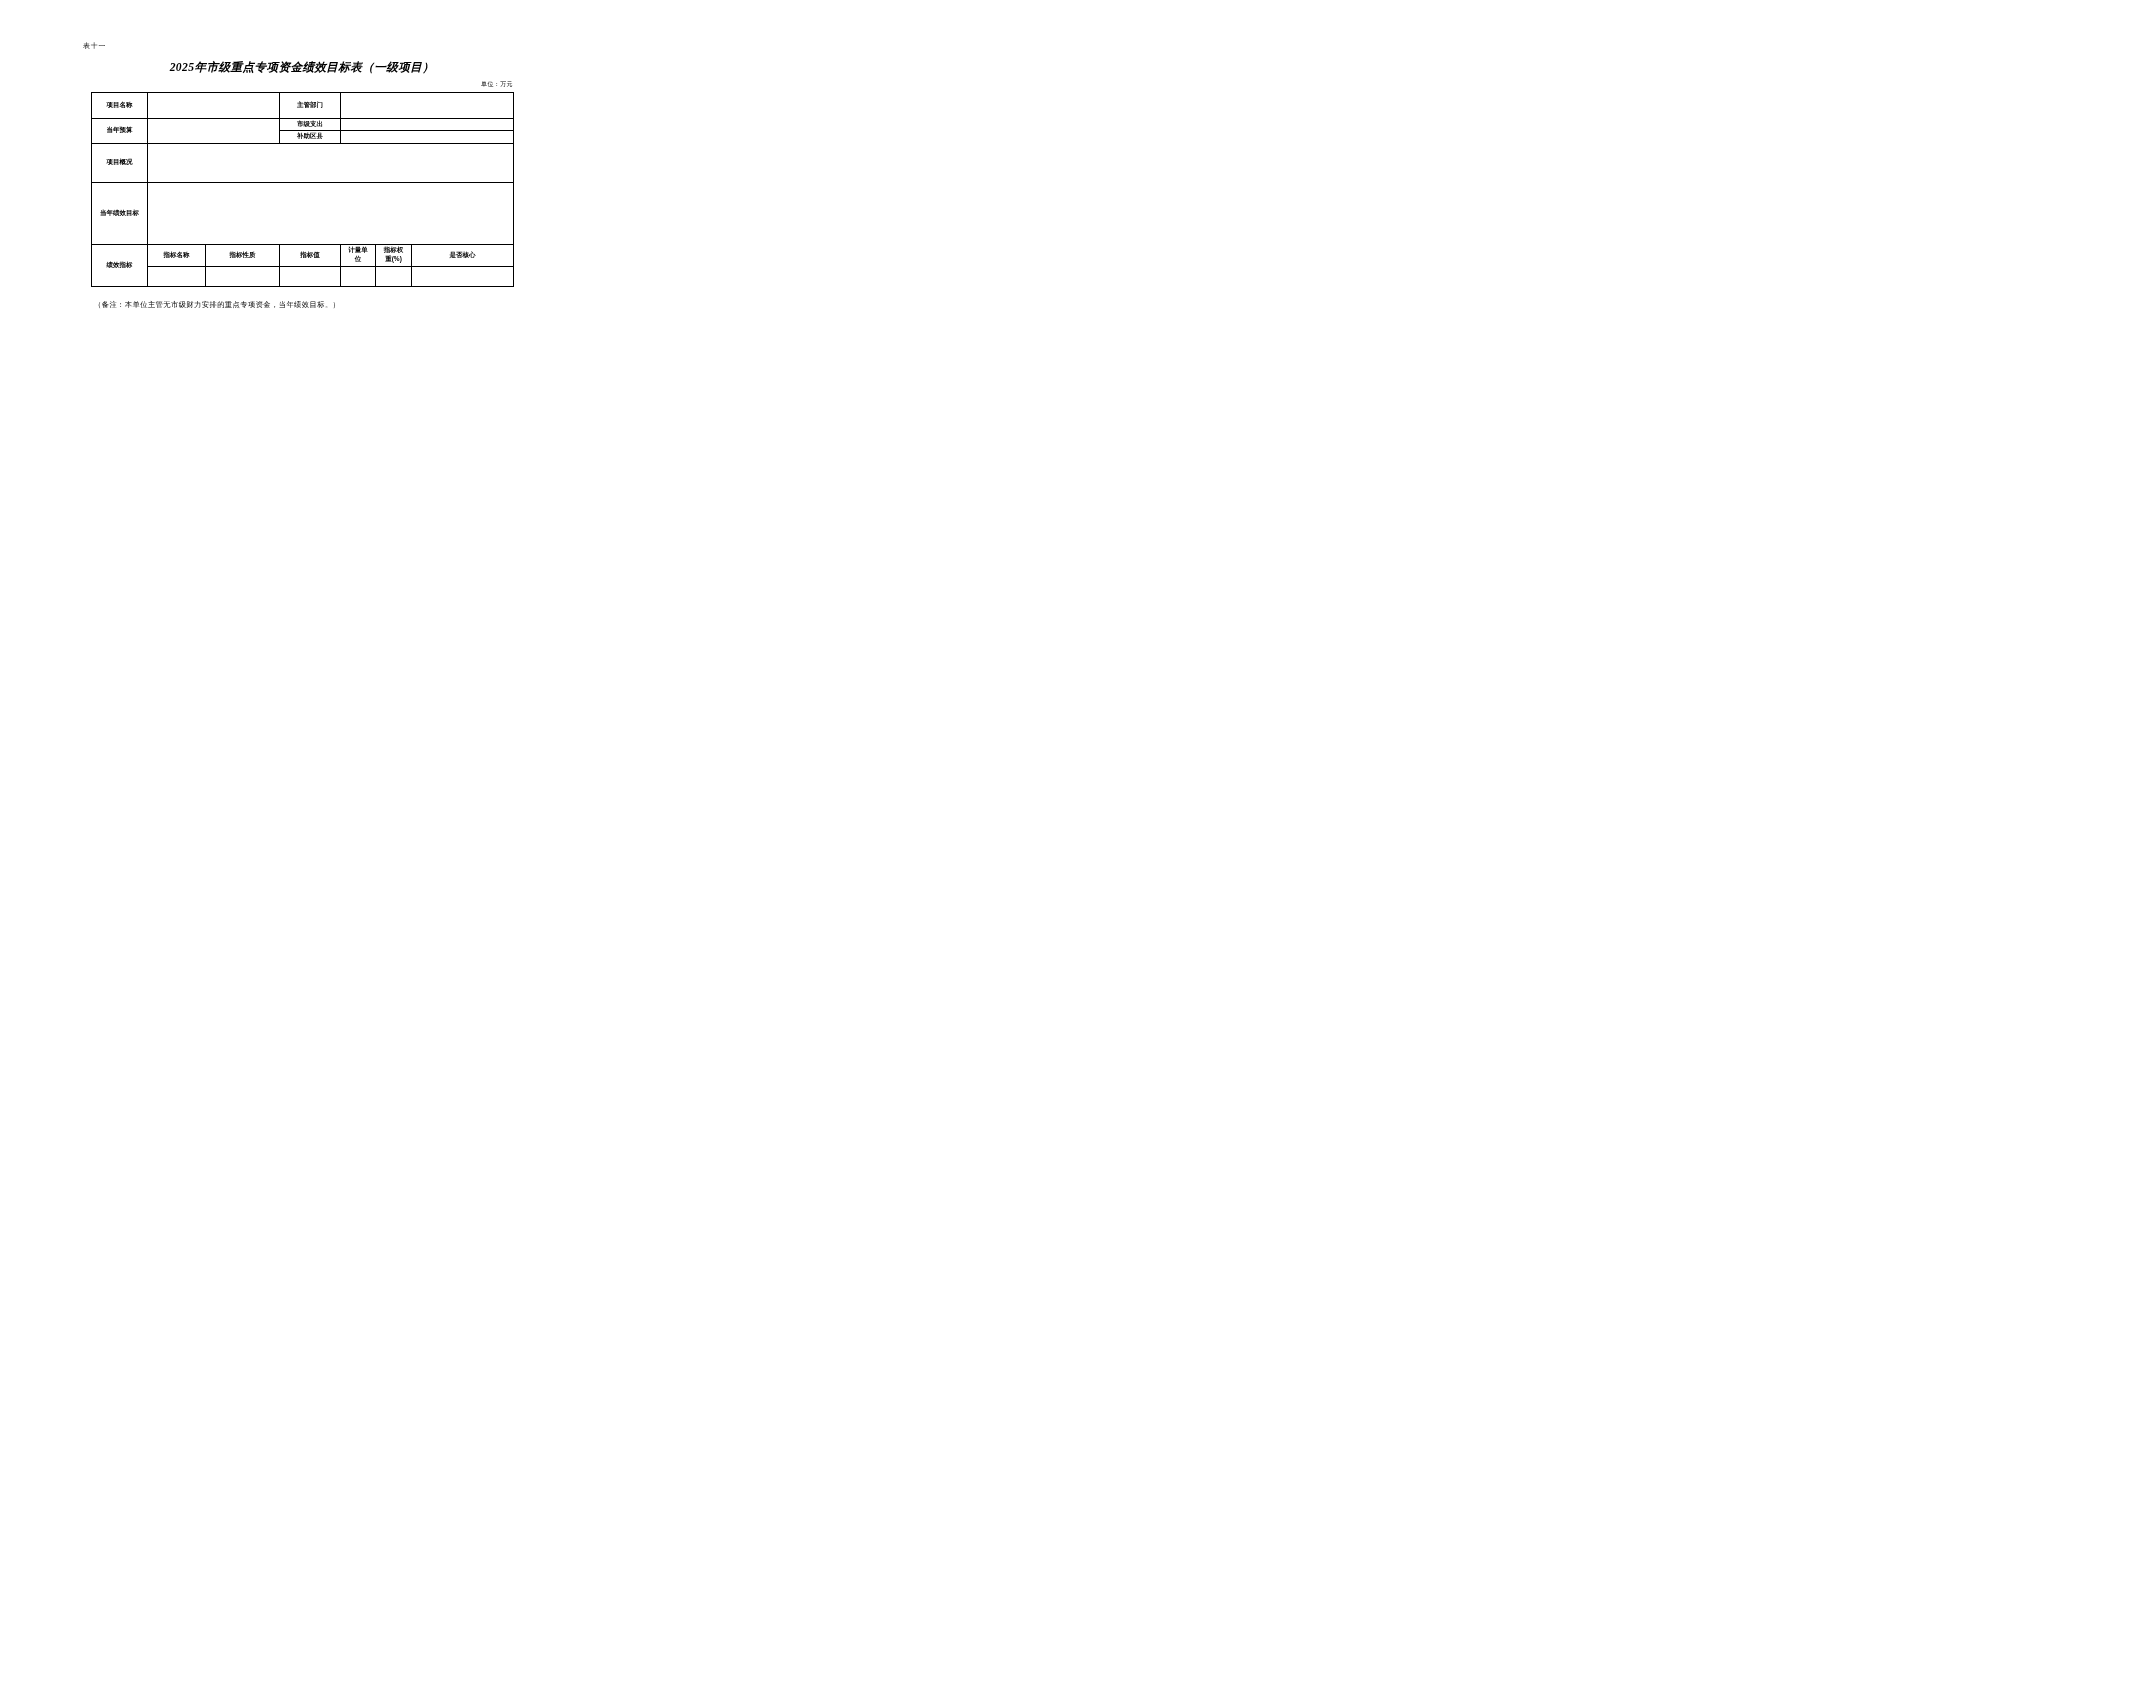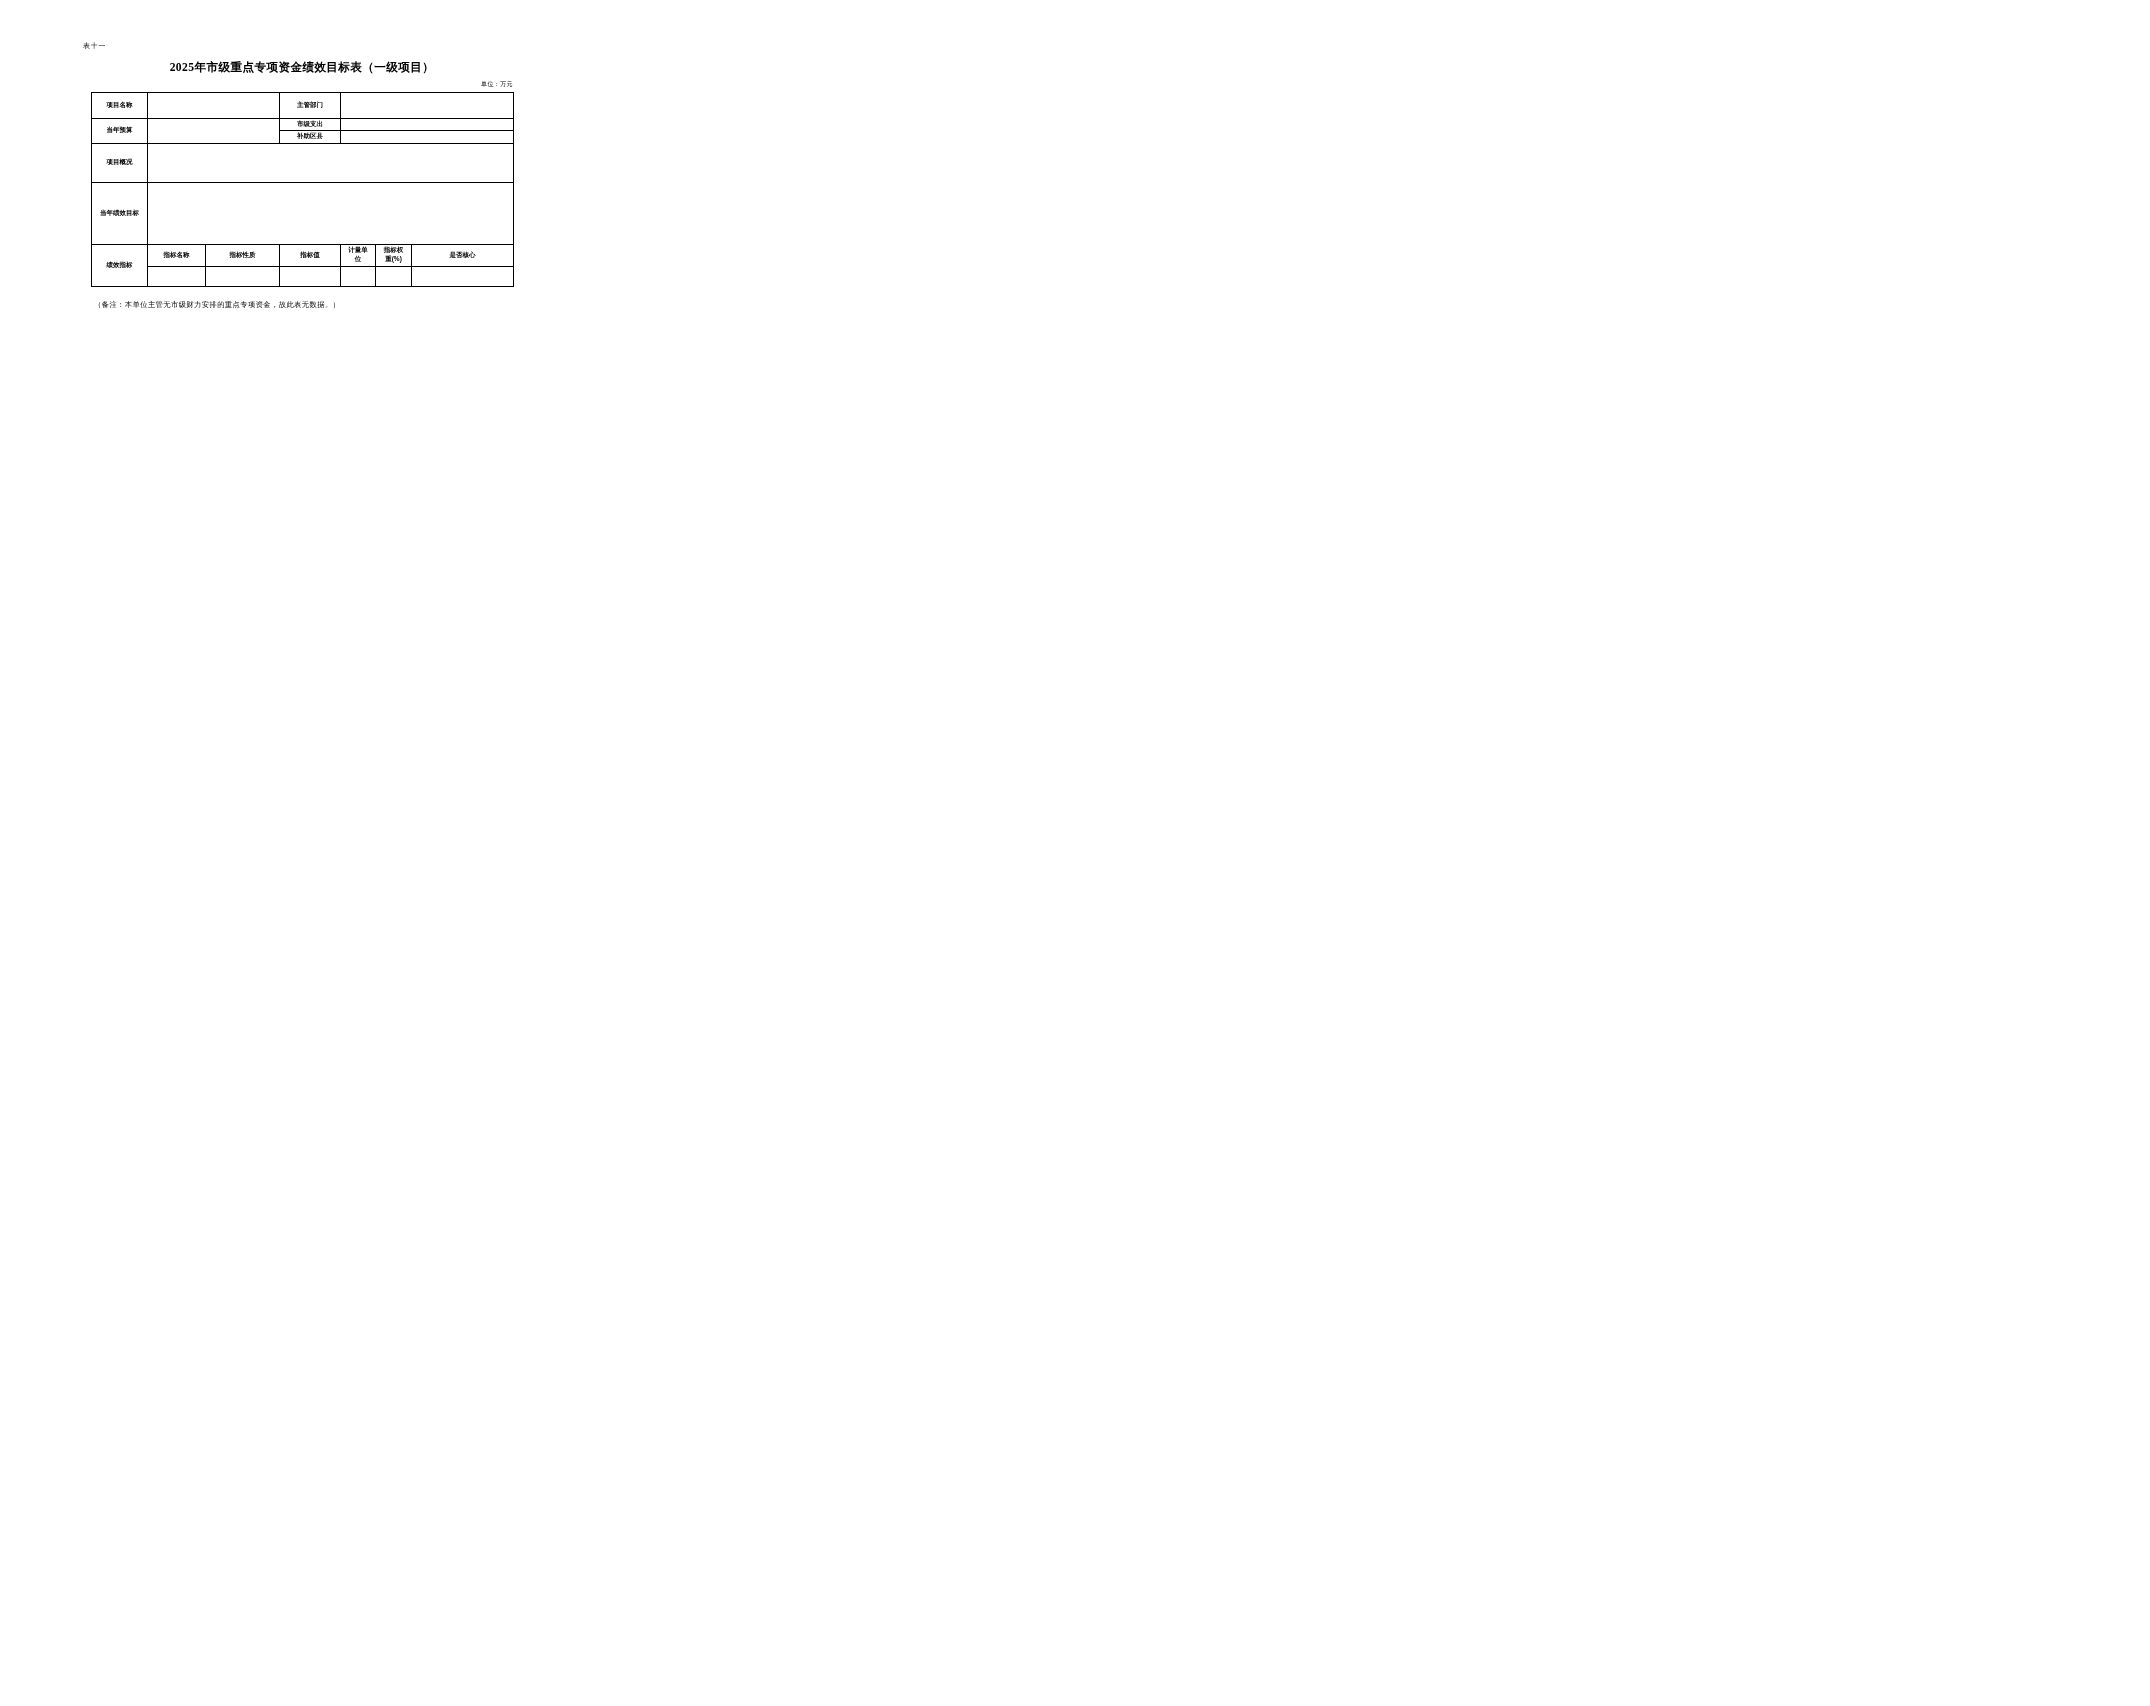--- a/index.html
+++ b/index.html
@@ -29,20 +29,21 @@
     position: absolute;
     left: 91px;
     width: 422px;
     top: 60px;
     text-align: center;
     font-size: 11.6px;
     font-weight: bold;
     font-family: "Liberation Serif", serif;
     white-space: nowrap;
     letter-spacing: 0.4px;
+    font-style: italic;
   }
   .unit-note {
     position: absolute;
     left: 91px;
     width: 422px;
     top: 80px;
     text-align: right;
     font-size: 6px;
     font-family: "Liberation Serif", serif;
     letter-spacing: 0.4px;
@@ -166,16 +167,16 @@
       <td class="val"></td>
       <td class="val"></td>
       <td class="val"></td>
       <td class="val"></td>
       <td class="val"></td>
       <td class="val"></td>
     </tr>
   </tbody>
     </table>
 
-  <div class="footnote">（备注：本单位主管无市级财力安排的重点专项资金，故此表无数据。）</div>
+  <div class="footnote">（备注：本单位主管无市级财力安排的重点专项资金，当年绩效目标。）</div>
 
 </div>
 
 
 </body></html>

